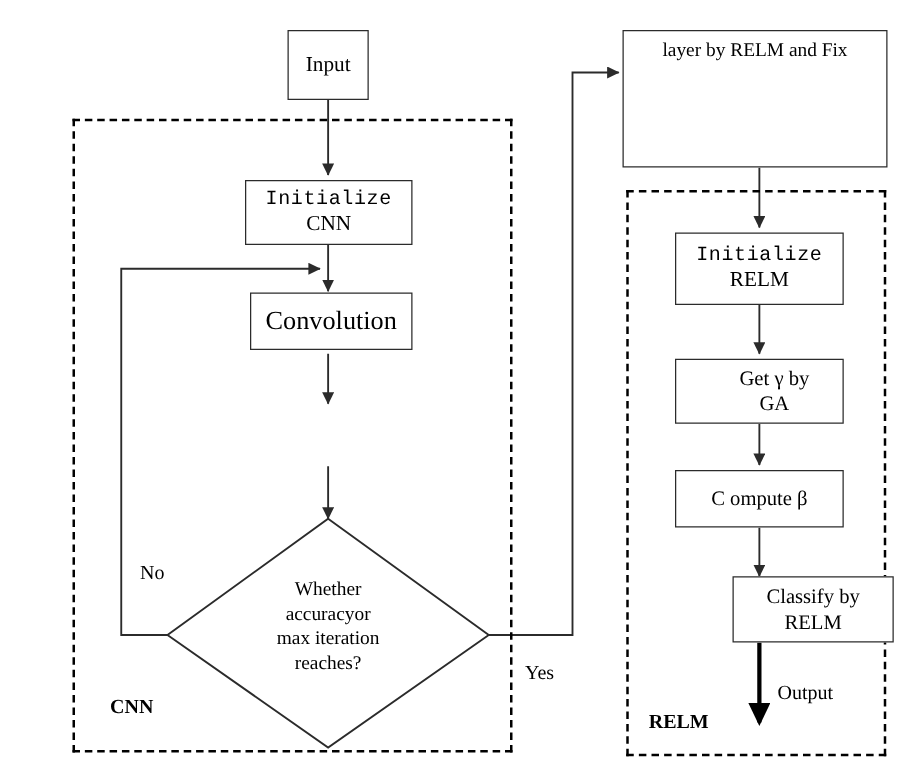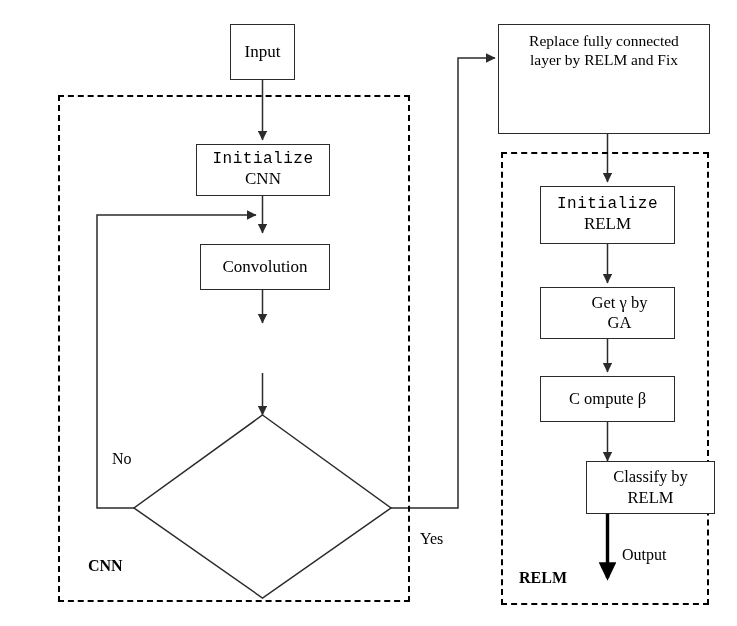--- a/index.html
+++ b/index.html
@@ -116,33 +116,36 @@
     <span>Input</span>
   </div>
 
   <div class="node" style="left:196px; top:144px; width:134px; height:52px; font-size:17px;">
     <div>
       <div class="mono" style="font-size:16px;">Initialize</div>
       <div>CNN</div>
     </div>
   </div>
 
-  <div class="node" style="left:200px; top:244px; width:130px; height:46px; font-size:17px;text-align:center;">
+  <div class="node" style="left:200px; top:234px; width:130px; height:46px; font-size:21px;text-align:center;">
     <span>Convolution</span>
   </div>
 
 
+  <div class="diamond-text" style="left:195px; top:462px; width:135px; font-size:15.5px;">Whether
+accuracyor
+max iteration
+reaches?</div>
 
   <div class="label" style="left:112px; top:450px; font-size:16px;">No</div>
 
   <div class="label" style="left:420px; top:530px; font-size:16px;">Yes</div>
 
   <div class="node top-align" style="left:498px; top:24px; width:212px; height:110px; font-size:15.5px;">
     <div style="width:100%;">
-      <div>Replace fully  connected</div>
       <div>layer by  RELM and Fix</div>
     </div>
   </div>
 
   <div class="node" style="left:540px; top:186px; width:135px; height:58px; font-size:17px;">
     <div>
       <div class="mono" style="font-size:16px;">Initialize</div>
       <div>RELM</div>
     </div>
   </div>

